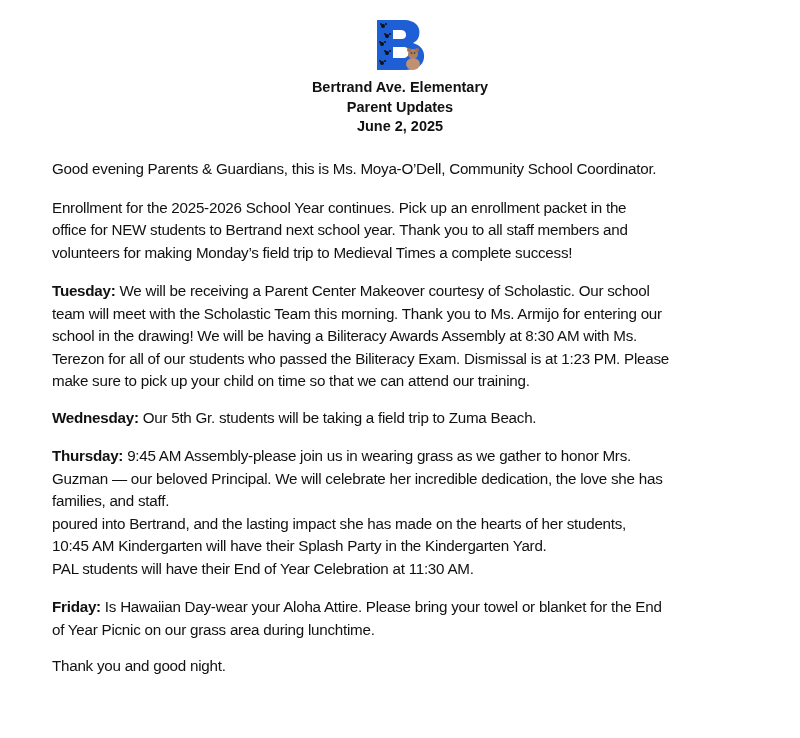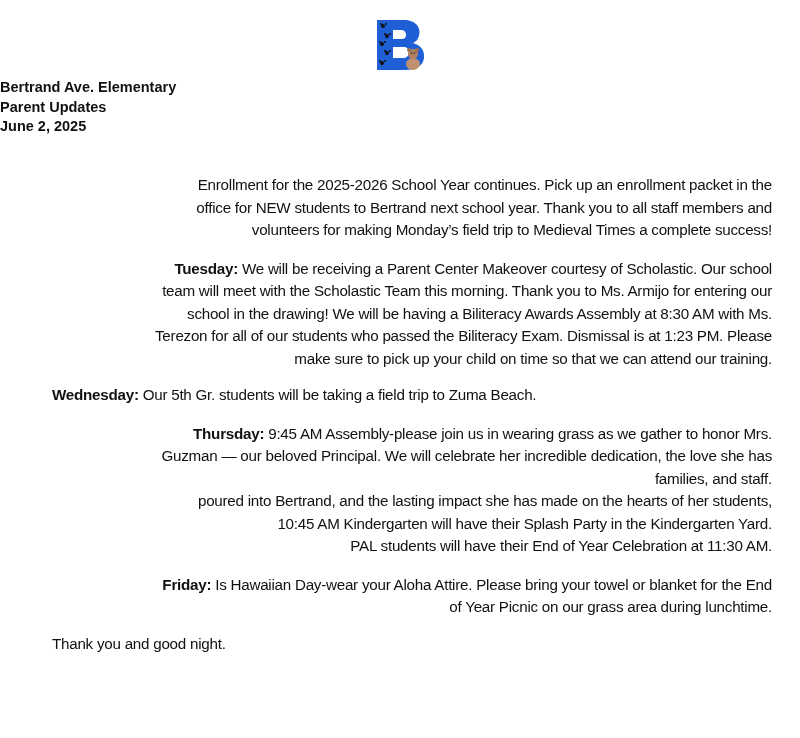--- a/index.html
+++ b/index.html
@@ -4,35 +4,35 @@
 <style>
   html, body { margin: 0; padding: 0; background: #ffffff; }
   body {
     width: 800px; height: 738px; overflow: hidden; position: relative;
     font-family: "Liberation Sans", sans-serif; color: #111111;
   }
   .logo {
     position: absolute; left: 373px; top: 16px; width: 56px; height: 56px;
   }
   .header {
-    position: absolute; left: 0; top: 78px; width: 800px; text-align: left;
+    position: absolute; left: 0; top: 78px; width: 800px; text-align: center;
     font-weight: bold; font-size: 14.5px; line-height: 19.5px; color: #111;
   }
   .content {
     position: absolute; left: 52px; top: 158px; width: 720px;
     font-size: 15.2px; line-height: 22.5px; letter-spacing: -0.25px;
     font-family: "Liberation Sans Narrow", "Liberation Sans", sans-serif;
   }
   .p { margin: 0; }
   .gap-l { height: 16px; }
   .gap-m { height: 14px; }
   .day { font-weight: bold; text-underline-offset: 2px; }
   .colon { font-weight: bold; }
   b { font-weight: normal; }
-  .line { display: block; text-align: right; }
+  .line { display: block; }
 </style>
 </head>
 <body>
 
 <div class="logo">
   <svg width="56" height="56" viewBox="0 0 56 56">
     <path d="M4 4 H30 C44 4 48 12 46 20 C45 24 42 26 40 27 C47 29 52 34 51 42 C50 50 43 54 32 54 H4 Z" fill="#1f5fd6"></path>
     <path d="M20 14 H28 C32 14 33 17 33 19 C33 22 31 23 28 23 H20 Z" fill="#ffffff"></path>
     <path d="M20 31 H30 C34 31 36 33 36 36 C36 40 33 42 30 42 H20 Z" fill="#ffffff"></path>
     <g fill="#111">
@@ -63,20 +63,21 @@
   </svg>
 </div>
 
 <div class="header">
   <div>Bertrand Ave. Elementary</div>
   <div>Parent Updates</div>
   <div>June 2, 2025</div>
 </div>
 
 <div class="content">
+  <p class="p">Good evening Parents &amp; Guardians, this is Ms. Moya-O’Dell, Community School Coordinator.</p>
   <div class="gap-l"></div>
 
   <p class="p">
     <span class="line">Enrollment for the 2025-2026 School Year continues. Pick up an enrollment packet in the</span>
     <span class="line">office for NEW students to Bertrand next school year. Thank you to all staff members and</span>
     <span class="line">volunteers for making Monday’s field trip to Medieval Times a complete success!</span>
   </p>
   <div class="gap-l"></div>
 
   <p class="p">

